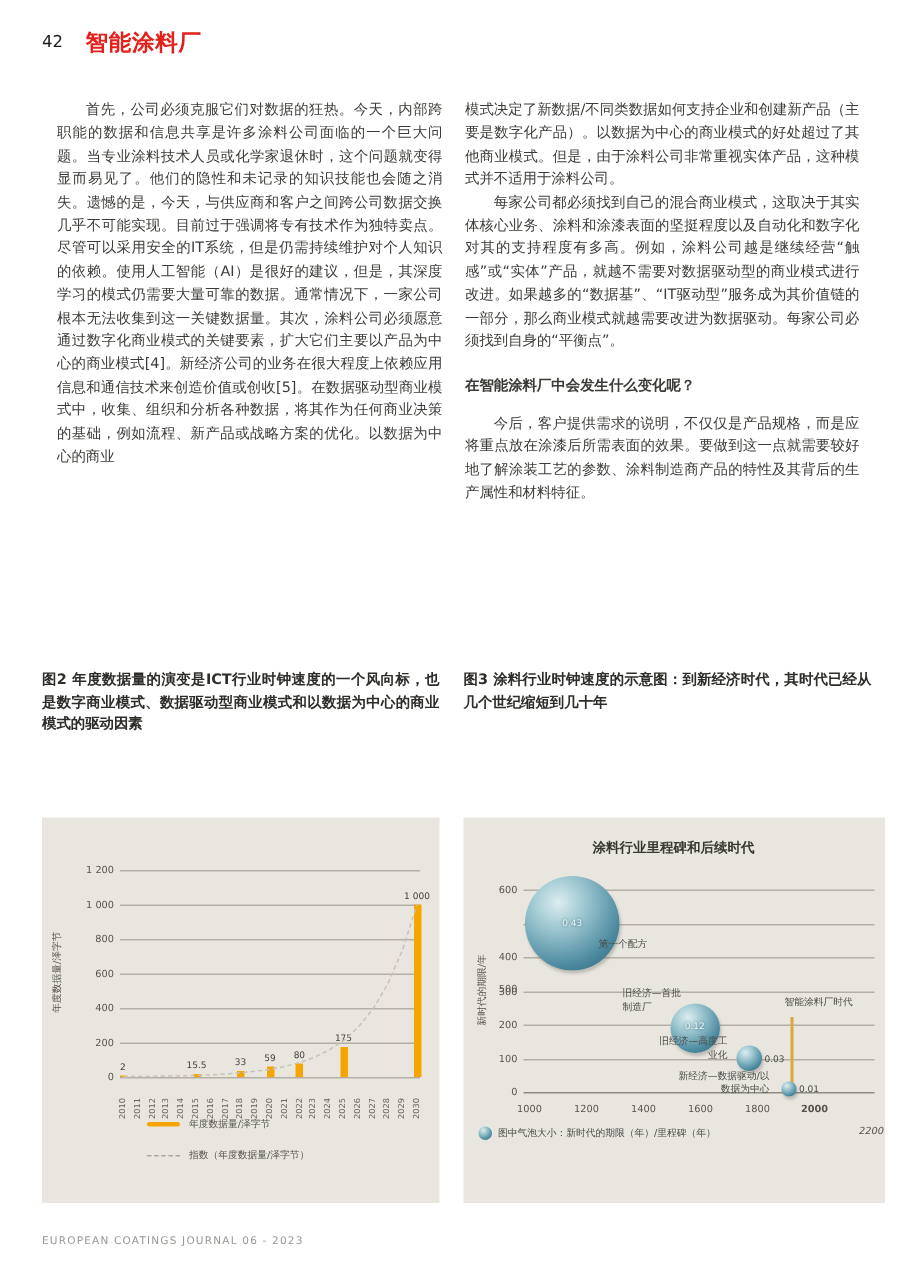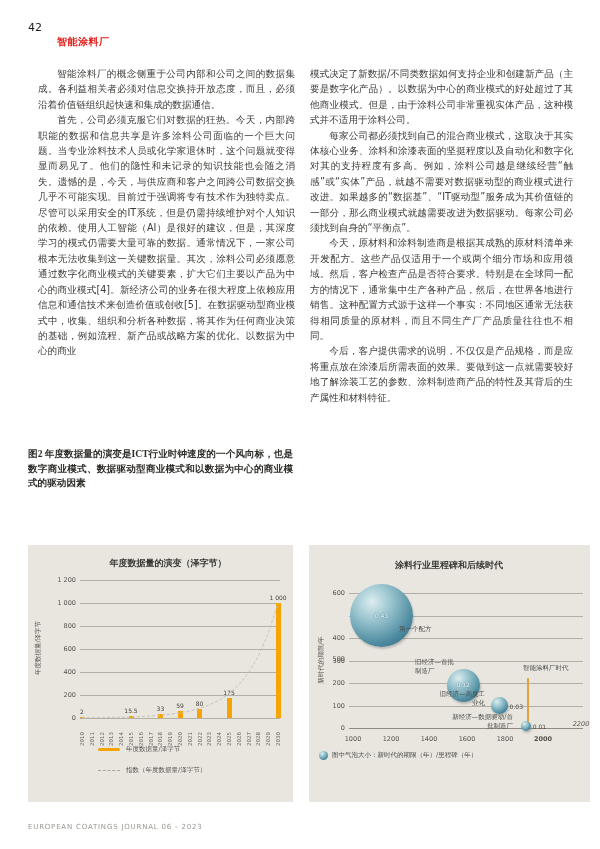--- a/index.html
+++ b/index.html
@@ -1,29 +1,29 @@
 <!DOCTYPE html>
 <html><head>
 <meta charset="utf-8">
 <style>
   html,body{margin:0;padding:0;background:#ffffff;}
   body{width:600px;height:849px;font-family:"DejaVu Sans","Liberation Sans",sans-serif;}
   .page{position:relative;width:600px;height:849px;background:#fff;overflow:hidden;}
   .pagenum{position:absolute;left:28px;top:21px;font-size:11px;font-weight:normal;color:#1d1d1b;}
-  .section{position:absolute;left:57px;top:19px;font-size:10px;font-weight:bold;color:#e3201b;letter-spacing:.5px;margin-top:16px;}
+  .section{position:absolute;left:57px;top:19px;font-size:15px;font-weight:bold;color:#e3201b;letter-spacing:.5px;}
   .col{position:absolute;top:66px;}
   .col p{margin:0;font-size:9.6px;line-height:15.4px;text-align:justify;color:#3c3b37;}
   .col-left{left:38px;width:257px;}
   .col-right{left:310px;width:263px;}
   .indent{text-indent:2em;}
   .firstp{position:relative;}
   .bullet{position:absolute;left:-19px;top:2px;width:11px;height:11px;border-radius:50%;background:#1d1d1b;color:#fff;font-size:6px;line-height:11px;text-align:center;}
   .red-head{color:#e3201b;font-weight:bold;font-size:10.5px;margin:15px 0 9px 0 !important;text-align:left !important;}
   .caption{position:absolute;top:447px;font-weight:bold;font-size:9.6px;line-height:14.5px;color:#2e2d29;text-align:justify;}
-  .cap-left{left:28px;width:265px;font-family:Liberation Serif, serif;}
+  .cap-left{left:28px;width:265px;}
   .cap-right{left:309px;width:272px;}
   .panel{position:absolute;top:545px;height:257px;background:#e9e6e0;}
   .panel-left{left:28px;width:265px;}
   .panel-right{left:309px;width:281px;}
   .panel *{position:absolute;}
   .chart-title{font-size:9px;font-weight:bold;color:#3a3833;text-align:center;}
   .grid{height:1px;background:#b3afa6;}
   .grid0{background:#8f8b82;}
   .ytick{font-size:6.5px;color:#55524c;text-align:right;}
   .xtick{font-size:6.5px;color:#55524c;text-align:center;}
@@ -46,35 +46,34 @@
 </style>
 </head>
 <body>
 
 <div class="page">
 
   <span class="pagenum">42</span>
   <span class="section">智能涂料厂</span>
 
   <div class="col col-left">
-    <p class="indent">智能涂料厂的概念侧重于公司内部和公司之间的数据集成。各利益相关者必须对信息交换持开放态度，而且，必须沿着价值链组织起快速和集成的数据通信。</p>
     <p class="indent">首先，公司必须克服它们对数据的狂热。今天，内部跨职能的数据和信息共享是许多涂料公司面临的一个巨大问题。当专业涂料技术人员或化学家退休时，这个问题就变得显而易见了。他们的隐性和未记录的知识技能也会随之消失。遗憾的是，今天，与供应商和客户之间跨公司数据交换几乎不可能实现。目前过于强调将专有技术作为独特卖点。尽管可以采用安全的IT系统，但是仍需持续维护对个人知识的依赖。使用人工智能（AI）是很好的建议，但是，其深度学习的模式仍需要大量可靠的数据。通常情况下，一家公司根本无法收集到这一关键数据量。其次，涂料公司必须愿意通过数字化商业模式的关键要素，扩大它们主要以产品为中心的商业模式[4]。新经济公司的业务在很大程度上依赖应用信息和通信技术来创造价值或创收[5]。在数据驱动型商业模式中，收集、组织和分析各种数据，将其作为任何商业决策的基础，例如流程、新产品或战略方案的优化。以数据为中心的商业</p>
   </div>
 
   <div class="col col-right">
     <p>模式决定了新数据/不同类数据如何支持企业和创建新产品（主要是数字化产品）。以数据为中心的商业模式的好处超过了其他商业模式。但是，由于涂料公司非常重视实体产品，这种模式并不适用于涂料公司。</p>
     <p class="indent">每家公司都必须找到自己的混合商业模式，这取决于其实体核心业务、涂料和涂漆表面的坚挺程度以及自动化和数字化对其的支持程度有多高。例如，涂料公司越是继续经营“触感”或“实体”产品，就越不需要对数据驱动型的商业模式进行改进。如果越多的“数据基”、“IT驱动型”服务成为其价值链的一部分，那么商业模式就越需要改进为数据驱动。每家公司必须找到自身的“平衡点”。</p>
-    <p class="indent">今天，原材料和涂料制造商是根据其成熟的原材料清单来开发配方。这些产品仅适用于一个或两个细分市场和应用领域。然后，客户检查产品是否符合要求。特别是在全球同一配方的情况下，通常集中生产各种产品，然后，在世界各地进行销售。这种配置方式源于这样一个事实：不同地区通常无法获得相同质量的原材料，而且不同生产厂产品质量往往也不相同。</p>
+    <p class="red-head">在智能涂料厂中会发生什么变化呢？</p>
     <p class="indent">今后，客户提供需求的说明，不仅仅是产品规格，而是应将重点放在涂漆后所需表面的效果。要做到这一点就需要较好地了解涂装工艺的参数、涂料制造商产品的特性及其背后的生产属性和材料特征。</p>
   </div>
 
   <div class="caption cap-left">图2 年度数据量的演变是ICT行业时钟速度的一个风向标，也是数字商业模式、数据驱动型商业模式和以数据为中心的商业模式的驱动因素</div>
+  <div class="caption cap-right">图3 涂料行业时钟速度的示意图：到新经济时代，其时代已经从几个世纪缩短到几十年</div>
 
   <div class="panel panel-left" id="chart1">
-      <div class="chart-title" style="left: 30px; top: 12px; width: 220px;">年度数据量的演变（泽字节）</div>
       <div class="ylab" style="left: -48px; top: 98px; width: 116px;">年度数据量/泽字节</div>
       <div class="grid" style="left: 52px; top: 173px; width: 200px;"></div>
       <div class="ytick" style="left: 4px; top: 169px; width: 44px;">0</div>
       <div class="grid" style="left: 52px; top: 150px; width: 200px;"></div>
       <div class="ytick" style="left: 4px; top: 146px; width: 44px;">200</div>
       <div class="grid" style="left: 52px; top: 127px; width: 200px;"></div>
       <div class="ytick" style="left: 4px; top: 123px; width: 44px;">400</div>
       <div class="grid" style="left: 52px; top: 104px; width: 200px;"></div>
       <div class="ytick" style="left: 4px; top: 100px; width: 44px;">600</div>
       <div class="grid" style="left: 52px; top: 81px; width: 200px;"></div>
@@ -140,32 +139,32 @@
       <div class="grid" style="left: 40px; top: 70.5px; width: 234px;"></div>
       <div class="ytick" style="left: 6px; top: 74px; width: 30px; margin-top: 36px;">500</div>
       <div class="grid" style="left: 40px; top: 48px; width: 234px;"></div>
       <div class="ytick" style="left: 6px; top: 44px; width: 30px;">600</div>
       <div class="xtick" style="left: 27px; top: 190px; width: 34px;">1000</div>
       <div class="xtick" style="left: 65px; top: 190px; width: 34px;">1200</div>
       <div class="xtick" style="left: 103px; top: 190px; width: 34px;">1400</div>
       <div class="xtick" style="left: 141px; top: 190px; width: 34px;">1600</div>
       <div class="xtick" style="left: 179px; top: 190px; width: 34px;">1800</div>
       <div class="xtick" style="left: 217px; top: 190px; width: 34px; font-weight: bold;">2000</div>
-      <div class="xtick" style="left: 255px; top: 175px; width: 34px; font-style: italic;">2200</div>
+      <div class="xtick" style="left: 255px; top: 205px; width: 34px; font-style: italic;">2200</div>
       <div class="era-line" style="left: 218.05px; top: 133.05px; height: 49.95px; background: rgb(223, 164, 62);"></div>
       <div class="era-lab" style="left: 186.8px; top: 119.05px; width: 100px;">智能涂料厂时代</div>
       <div class="bubble" style="left: 41.0243px; top: 39.0243px; width: 62.9514px; height: 62.9514px;"></div>
       <div class="bub-val-in" style="left: 57.5px; top: 66.5px; width: 30px;">0.43</div>
       <div class="bub-lab" style="left: 90px; top: 80px; width: 60px; text-align: left;">第一个配方</div>
       <div class="bubble" style="left: 137.572px; top: 123.622px; width: 33.2554px; height: 33.2554px;"></div>
       <div class="bub-val-in" style="left: 139.2px; top: 136.25px; width: 30px;">0.12</div>
       <div class="bub-lab" style="left: 106px; top: 113px; width: 44px; ">旧经济—首批制造厂</div>
       <div class="bubble" style="left: 181.986px; top: 152.186px; width: 16.6277px; height: 16.6277px;"></div>
       <div class="bub-val-out" style="left: 200.614px; top: 157.5px;">0.03</div>
       <div class="bub-lab" style="left: 128px; top: 145px; width: 48px; text-align: right;">旧经济—高度工业化</div>
       <div class="bubble" style="left: 212.1px; top: 175.95px; width: 9.6px; height: 9.6px;"></div>
       <div class="bub-val-out" style="left: 223.7px; top: 177.75px;">0.01</div>
-      <div class="bub-lab" style="left: 142px; top: 168px; width: 62px; text-align: right;">新经济—数据驱动/首批制造厂</div>
+      <div class="bub-lab" style="left: 142px; top: 168px; width: 62px; text-align: right;">新经济—数据驱动/以数据为中心</div>
       <div class="note" style="left: 10px; top: 206px;"><span class="note-glyph"></span>图中气泡大小：新时代的期限（年）/里程碑（年）</div>
     </div>
 
   <div class="footer">EUROPEAN COATINGS JOURNAL 06 - 2023</div>
 </div>
 
 </body></html>

